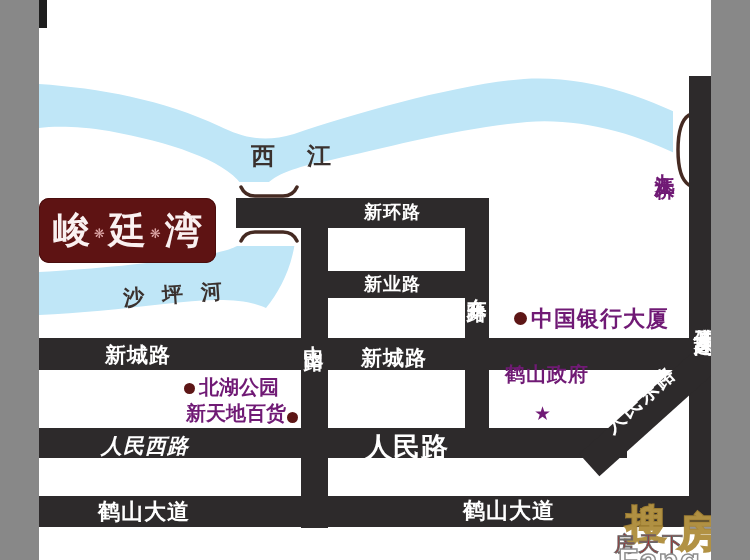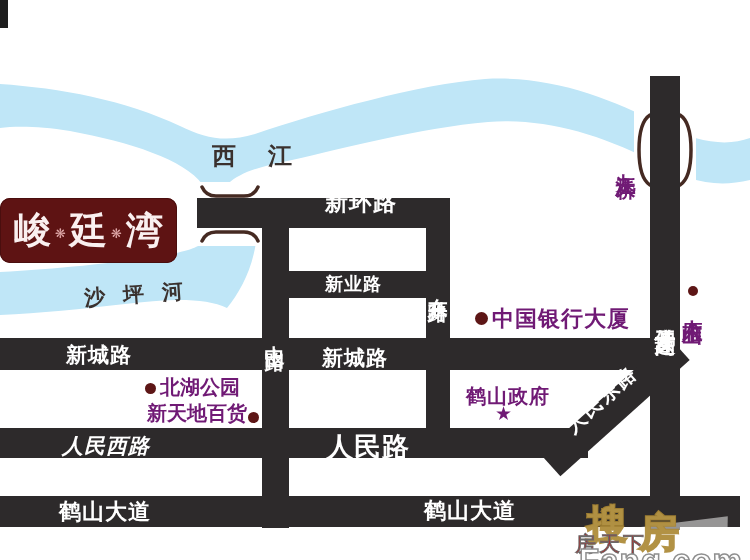--- a/index.html
+++ b/index.html
@@ -1,18 +1,18 @@
 <!DOCTYPE html>
 <html><head>
 <meta charset="utf-8">
 <style>
   * { margin:0; padding:0; box-sizing:border-box; }
   html,body { background:#888; }
   #page {
-    position:relative; width:750px; height:560px; margin:0 auto;
+    position:relative; width:672px; height:560px; margin:0 auto;
     background:#ffffff; overflow:hidden;
     font-family:"Liberation Sans","DejaVu Sans",sans-serif;
     text-align:center;
   }
   svg  { position:absolute; left:0; top:0; }
   .road { position:absolute; background:#2d2a2b; }
   .rlabel {
     position:absolute; color:#ffffff; font-weight:700; white-space:nowrap;
     letter-spacing:1px; line-height:1.1;
   }
@@ -104,21 +104,21 @@
   <div class="road" style="left:0;     top:428px; width:588px; height:30px;"></div>
   <div class="road" style="left:0;     top:496px; width:740px; height:31px;"></div>
   <div class="road" style="left:262px; top:198px; width:27px;  height:330px;"></div>
   <div class="road" style="left:426px; top:198px; width:24px;  height:260px;"></div>
   <div class="road" style="left:650px; top:76px;  width:30px;  height:454px;"></div>
   <div class="road" style="left:528px; top:392px; width:174px; height:30px; transform:rotate(-42deg);"></div>
 
   <div class="water-label" style="left:212px; top:140px; font-size:24px; letter-spacing:32px;">西江</div>
   <div class="water-label" style="left:84px; top:280px; font-size:21px; letter-spacing:18px; transform:rotate(-4deg);">沙坪河</div>
 
-  <div class="rlabel" style="left:325px; top:190px; font-size:23px;">新环路</div>
+  <div class="rlabel" style="left:325px; top:203px; font-size:18px;">新环路</div>
   <div class="rlabel" style="left:325px; top:275px; font-size:18px;">新业路</div>
   <div class="rlabel" style="left:66px; top:343px; font-size:21px;">新城路</div>
   <div class="rlabel" style="left:322px; top:346px; font-size:21px;">新城路</div>
   <div class="rlabel" style="left:62px; top:434px; font-size:21px;font-style:italic;">人民西路</div>
   <div class="rlabel" style="left:326px; top:433px; font-size:27px;">人民路</div>
   <div class="rlabel" style="left:59px; top:500px; font-size:22px;">鹤山大道</div>
   <div class="rlabel" style="left:424px; top:499px; font-size:22px;">鹤山大道</div>
   <div class="rlabel vert" style="left:264px; top:330px; font-size:20px;">中山路</div>
   <div class="rlabel vert" style="left:427px; top:281px; font-size:20px;">东升路</div>
   <div class="rlabel vert" style="left:654px; top:312px; font-size:21px; letter-spacing:2px;">佛开高速</div>
@@ -131,21 +131,21 @@
 
   <div class="dot" style="left:688px; top:286px; width:10px; height:10px;"></div>
   <div class="poi vert" style="left:681px; top:303px; font-size:21px; letter-spacing:2px;">大雁山</div>
 
   <div class="dot" style="left:145px; top:383px; width:11px; height:11px;"></div>
   <div class="poi" style="left:160px; top:377px; font-size:20px;">北湖公园</div>
 
   <div class="poi" style="left:147px; top:403px; font-size:20px;">新天地百货</div>
   <div class="dot" style="left:248px; top:412px; width:11px; height:11px;"></div>
 
-  <div class="poi" style="left:466px; top:386px; font-size:20px; letter-spacing:1px;">鹤山政府</div>
+  <div class="poi" style="left:466px; top:364px; font-size:20px; letter-spacing:1px;">鹤山政府</div>
   <div class="poi" style="left:495px; top:404px; font-size:19px;">★</div>
 
   <div id="logo-box">
     <span class="ch">峻</span>
     <span class="sep">❋</span>
     <span class="ch">廷</span>
     <span class="sep">❋</span>
     <span class="ch">湾</span>
   </div>
 

